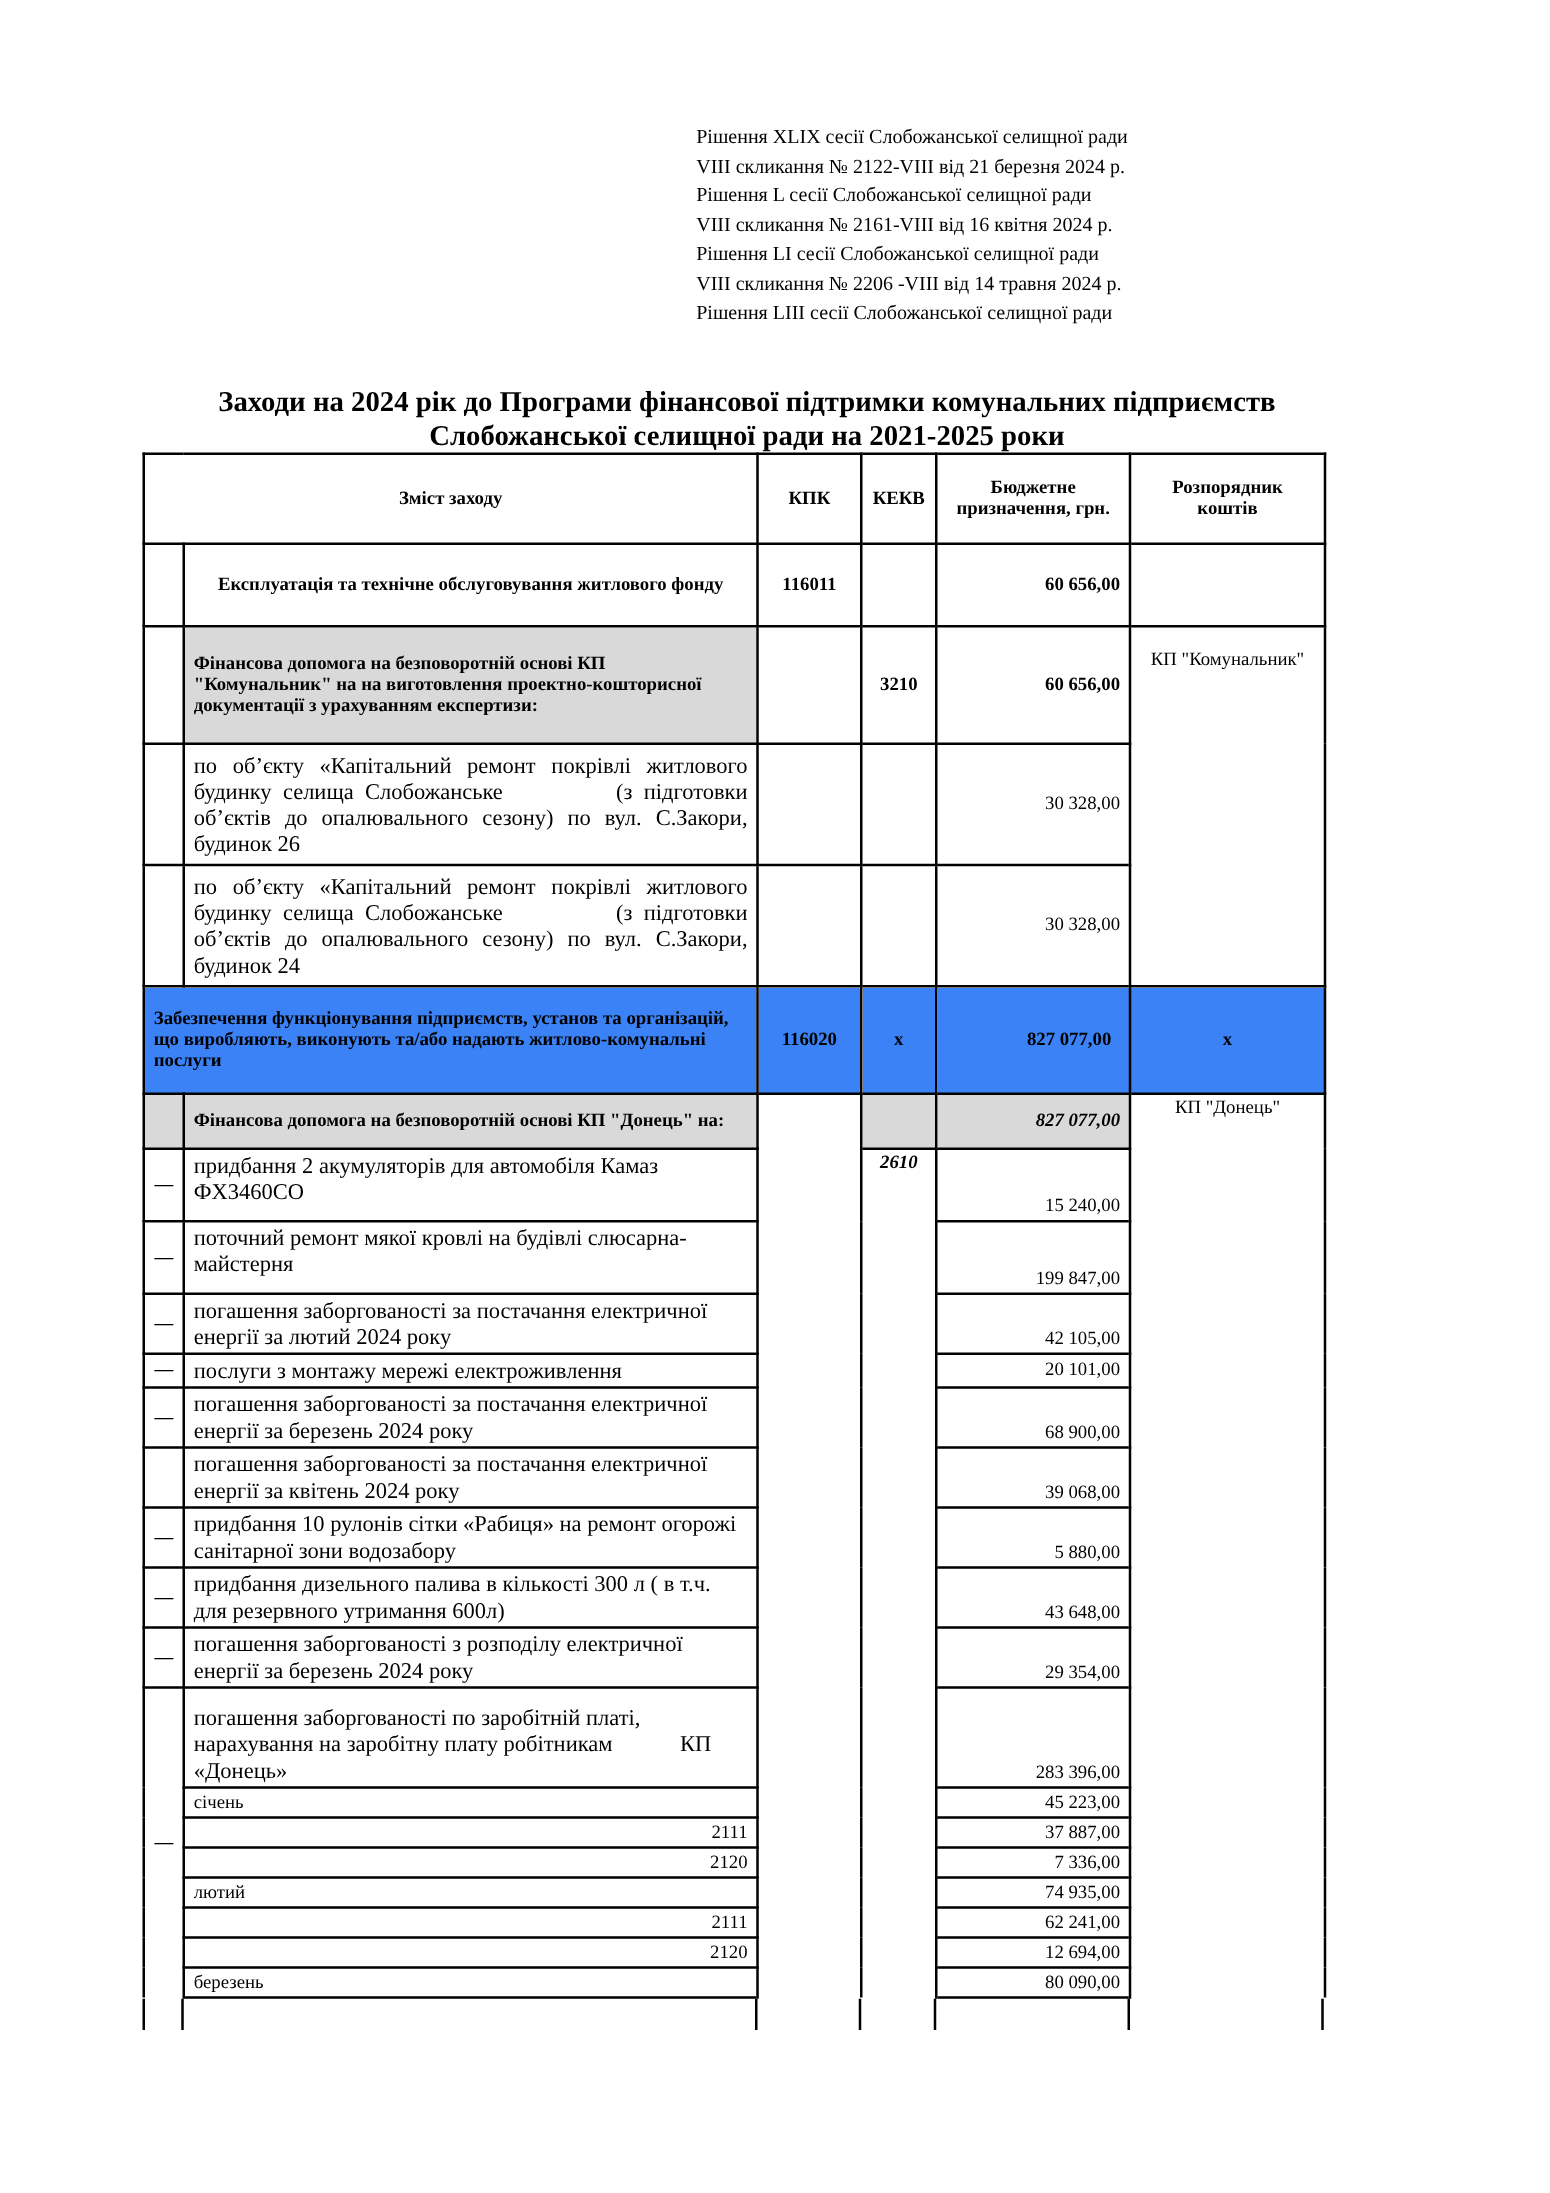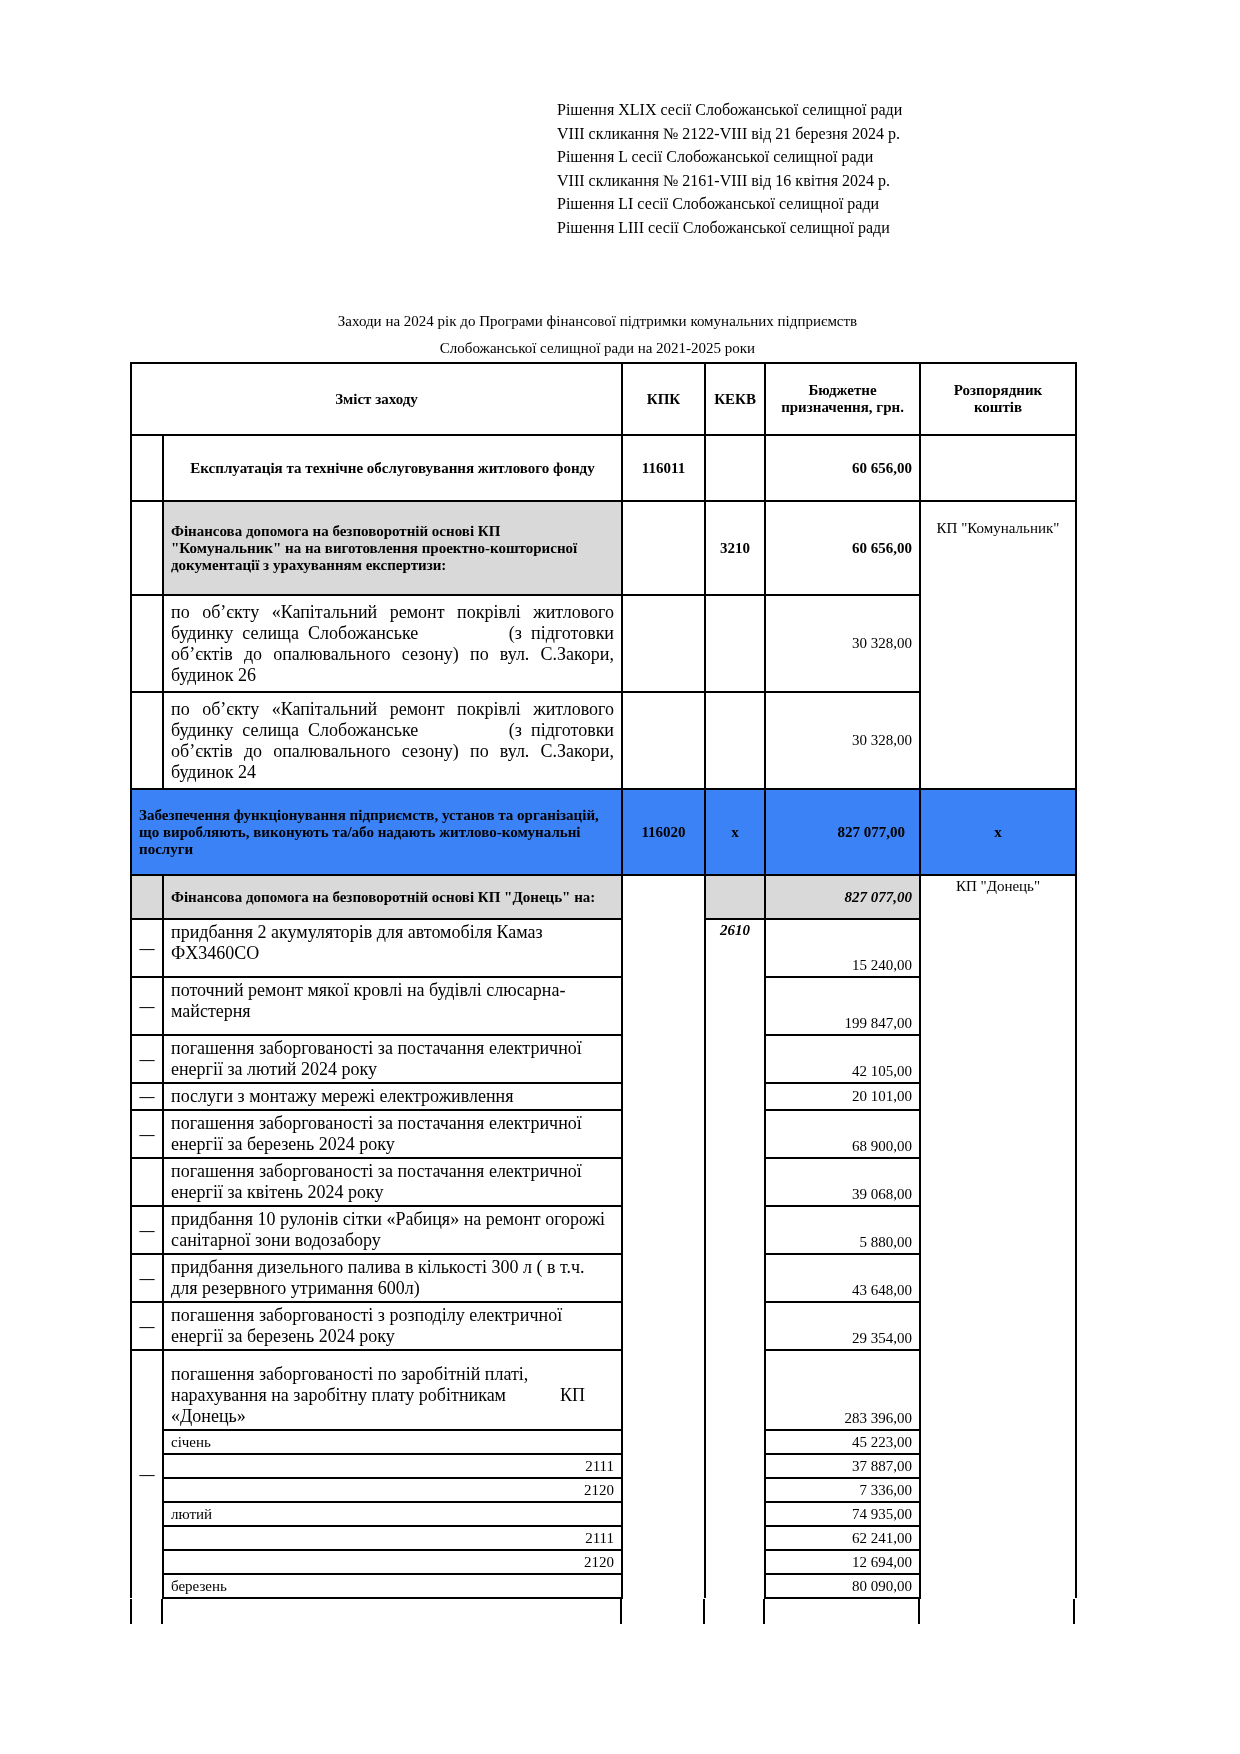--- a/index.html
+++ b/index.html
@@ -2,23 +2,23 @@
 <html><head>
 <meta charset="utf-8">
 <style>
   html,body{margin:0;padding:0;background:#ffffff;}
   .page{position:relative;width:1240px;height:1754px;background:#fff;
         font-family:"Liberation Serif",serif;color:#000;overflow:hidden;}
 
   .decisions{position:absolute;left:557px;top:98px;width:420px;
              font-size:16px;line-height:23.5px;}
   .title{position:absolute;left:60px;top:308px;width:1075px;text-align:center;
-         font-weight:normal;font-size:15px;line-height:27px;}
-
-  .tablewrap{position:absolute;left:130px;top:362px;width:759px;}
+         font-weight:bold;font-size:23px;line-height:27px;}
+
+  .tablewrap{position:absolute;left:114px;top:362px;width:759px;}
   table.doc{border-collapse:collapse;table-layout:fixed;width:945px;
             font-size:15px;}
   table.doc td{border:2px solid #000;padding:2px 7px;vertical-align:middle;
                overflow:hidden;word-wrap:break-word;}
   td.m{padding:2px 4px;text-align:center;vertical-align:top;font-weight:bold;}
   .b{font-weight:bold;}
   .i{font-style:italic;}
   .ctr{text-align:center;}
   .rt{text-align:right;}
   .jst{text-align:justify;}
@@ -36,20 +36,21 @@
 <body>
 
 <div class="page">
 
   <div class="decisions">
     <div>Рішення XLIX сесії Слобожанської селищної ради</div>
     <div>VIII скликання № 2122-VIII від 21 березня 2024 р.</div>
     <div>Рішення L сесії Слобожанської селищної ради</div>
     <div>VIII скликання № 2161-VIII від 16 квітня 2024 р.</div>
     <div>Рішення LI сесії Слобожанської селищної ради</div>
+    <div>VIII скликання № 2206 -VIII від 14 травня 2024 р.</div>
     <div>Рішення LIII сесії Слобожанської селищної ради</div>
   </div>
 
   <div class="title">
     <div>Заходи на 2024 рік до Програми фінансової підтримки комунальних підприємств</div>
     <div>Слобожанської селищної ради на 2021-2025 роки</div>
   </div>
 
   <div class="tablewrap">
     <table class="doc">

